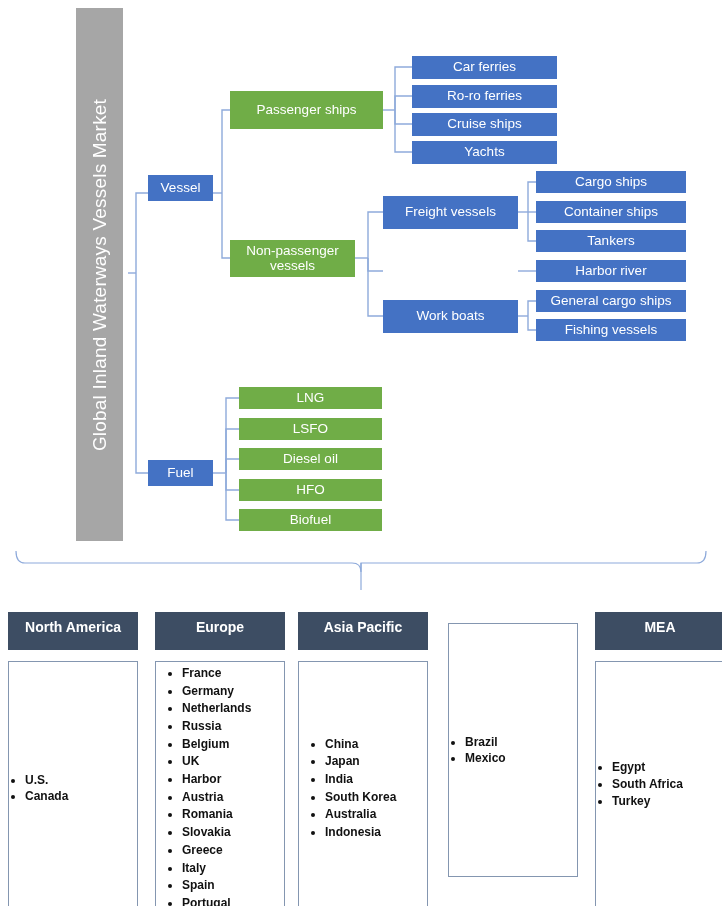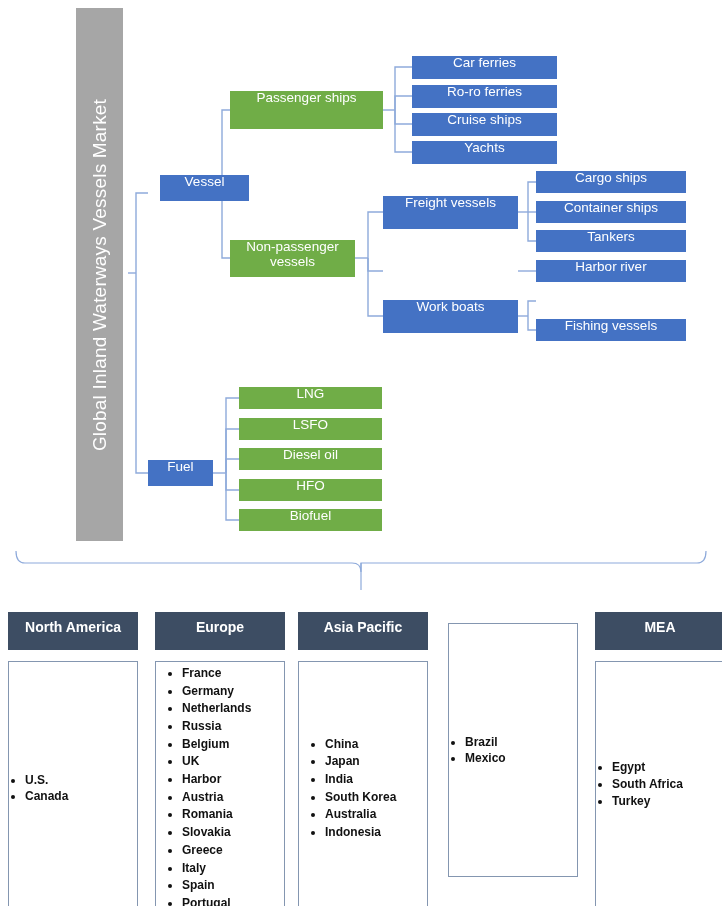--- a/index.html
+++ b/index.html
@@ -15,21 +15,21 @@
   }
   .root-bar .label{
     position:absolute;left:50%;top:50%;
     transform:translate(-50%,-50%) rotate(-90deg);
     white-space:nowrap;color:#ffffff;font-size:19px;letter-spacing:.2px;
   }
 
   
   .node{
     position:absolute;box-sizing:border-box;
-    display:flex;align-items:flex-start;justify-content:center;
+    display:flex;align-items:center;justify-content:center;
     text-align:center;color:#ffffff;line-height:1.08;
     font-size:13.5px;padding:0 13px;
   }
   .blue{background:#4472C4;}
   .green{background:#70AD47;}
 
   
   #wires{position:absolute;left:0;top:0;width:722px;height:906px;
          pointer-events:none;}
 
@@ -102,21 +102,21 @@
       <path d="M16 551 Q16 563 25 563 L352 563 Q361 563 361 572 L361 563 Q361 563 370 563
                L697 563 Q706 563 706 551" stroke-width="1.2"></path>
       <path d="M361 563 L361 590" stroke-width="1.2"></path>
     </g>
   </svg>
 
   <div class="root-bar">
     <span class="label">Global Inland Waterways Vessels Market</span>
   </div>
 
-  <div class="node blue" style="left:148px;top:175px;width:89px;height:26px;margin-left:12px;">
+  <div class="node blue" style="left:148px;top:175px;width:65px;height:26px;">
     <span>Vessel</span>
   </div>
   <div class="node blue" style="left:148px;top:460px;width:65px;height:26px;">
     <span>Fuel</span>
   </div>
 
   <div class="node green" style="left:230px;top:91px;width:153px;height:38px;">
     <span>Passenger ships</span>
   </div>
   <div class="node green" style="left:230px;top:240px;width:125px;height:37px;">
@@ -150,20 +150,23 @@
     <span>Container ships</span>
   </div>
   <div class="node blue" style="left:536px;top:230px;width:150px;height:22px;">
     <span>Tankers</span>
   </div>
 
   <div class="node blue" style="left:536px;top:260px;width:150px;height:22px;">
     <span>Harbor river</span>
   </div>
 
+  <div class="node blue" style="left:536px;top:290px;width:150px;height:22px;">
+    <span>General cargo ships</span>
+  </div>
   <div class="node blue" style="left:536px;top:319px;width:150px;height:22px;">
     <span>Fishing vessels</span>
   </div>
 
   <div class="node green" style="left:239px;top:387px;width:143px;height:22px;">
     <span>LNG</span>
   </div>
   <div class="node green" style="left:239px;top:418px;width:143px;height:22px;">
     <span>LSFO</span>
   </div>

